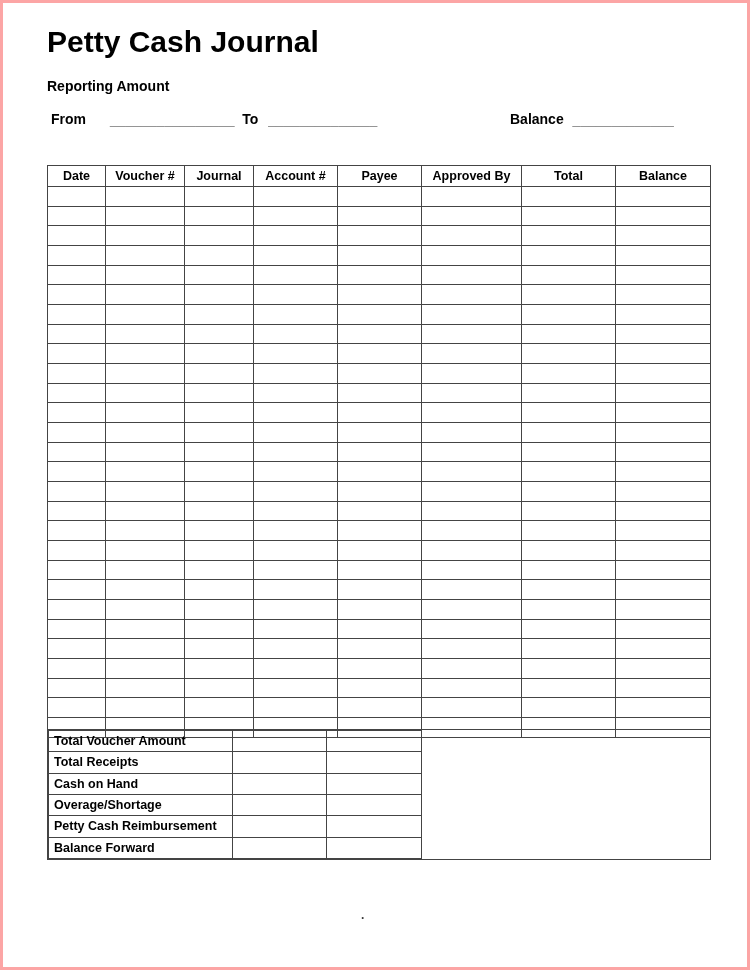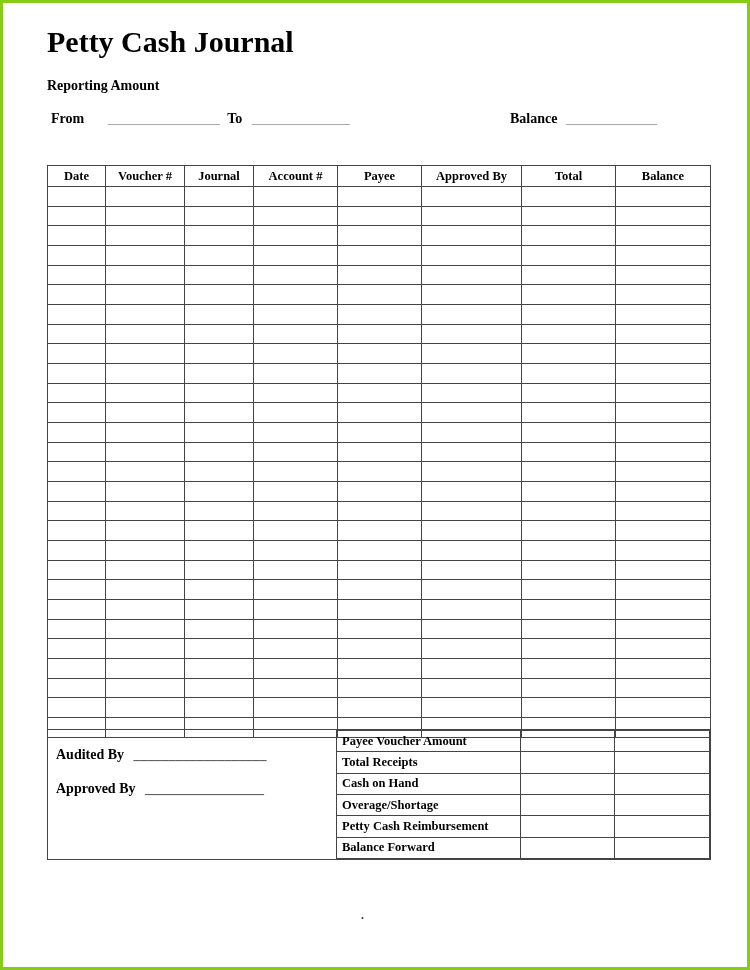--- a/index.html
+++ b/index.html
@@ -6,23 +6,22 @@
   html, body { width: 750px; height: 970px; }
   body {
     font-family: "Liberation Sans", sans-serif;
     background: #ffffff;
   }
   .page {
     position: relative;
     width: 750px;
     height: 970px;
     background: #ffffff;
-    border: 3px solid #84cc16;
+    border: 3px solid #fca5a5;
     overflow: hidden;
-    font-family: Liberation Serif, serif;
   }
   .title {
     position: absolute;
     left: 44px;
     top: 22px;
     font-size: 30px;
     font-weight: bold;
     color: #000;
     letter-spacing: 0px;
   }
@@ -454,34 +453,24 @@
           <td></td>
           <td></td>
           <td></td>
           <td></td>
           <td></td>
         </tr>
       </tbody>
   </table>
 
   <div class="bottom-section">
-    <div class="signature-area">
-      <div class="sig-line sig-audited">
-        <span>Audited By</span>
-        <span class="blank dark" style="margin-left: 6px;">___________________</span>
-      </div>
-      <div class="sig-line sig-approved">
-        <span>Approved By</span>
-        <span class="blank dark" style="margin-left: 6px;">_________________</span>
-      </div>
-    </div>
     <table class="summary">
       <tbody>
           <tr>
-            <td class="s-label">Payee Voucher Amount</td>
+            <td class="s-label">Total Voucher Amount</td>
             <td class="s-total"></td>
             <td class="s-balance"></td>
           </tr>
           <tr>
             <td class="s-label">Total Receipts</td>
             <td class="s-total"></td>
             <td class="s-balance"></td>
           </tr>
           <tr>
             <td class="s-label">Cash on Hand</td>

